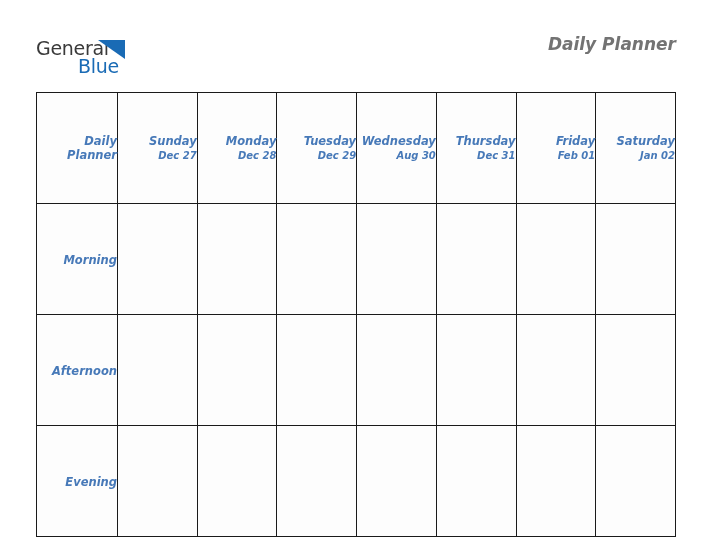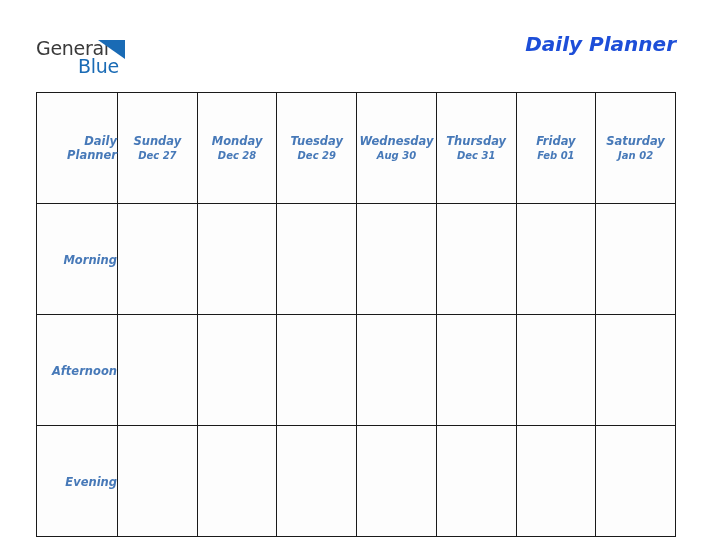--- a/index.html
+++ b/index.html
@@ -68,24 +68,24 @@
   }
 
   
   .title-block {
     position: absolute;
     right: 36px;
     top: 33px;
     text-align: right;
   }
   .doc-title {
-    font-size: 20px;
-    font-style: italic;
-    font-weight: bold;
-    color: #1d4ed8;
+    font-size: 17px;
+    font-style: italic;
+    font-weight: bold;
+    color: #737373;
     font-family: "DejaVu Sans", sans-serif;
     line-height: 22px;
     white-space: nowrap;
   }
   .doc-subtitle {
     font-size: 16px;
     font-style: italic;
     font-weight: bold;
     color: #4779b8;
     font-family: "DejaVu Sans", sans-serif;
@@ -108,21 +108,21 @@
     border: 1px solid #1a1a1a;
     padding: 0;
     margin: 0;
     background: #fdfdfd;
   }
 
   
   .hdr-cell {
     background: #dee7ce;
     height: 43px;
-    text-align: center;
+    text-align: right;
     vertical-align: middle;
   }
   .hdr-day {
     font-size: 11.5px;
     font-style: italic;
     font-weight: bold;
     color: #4779b8;
     font-family: "DejaVu Sans", sans-serif;
     line-height: 15px;
     white-space: nowrap;

